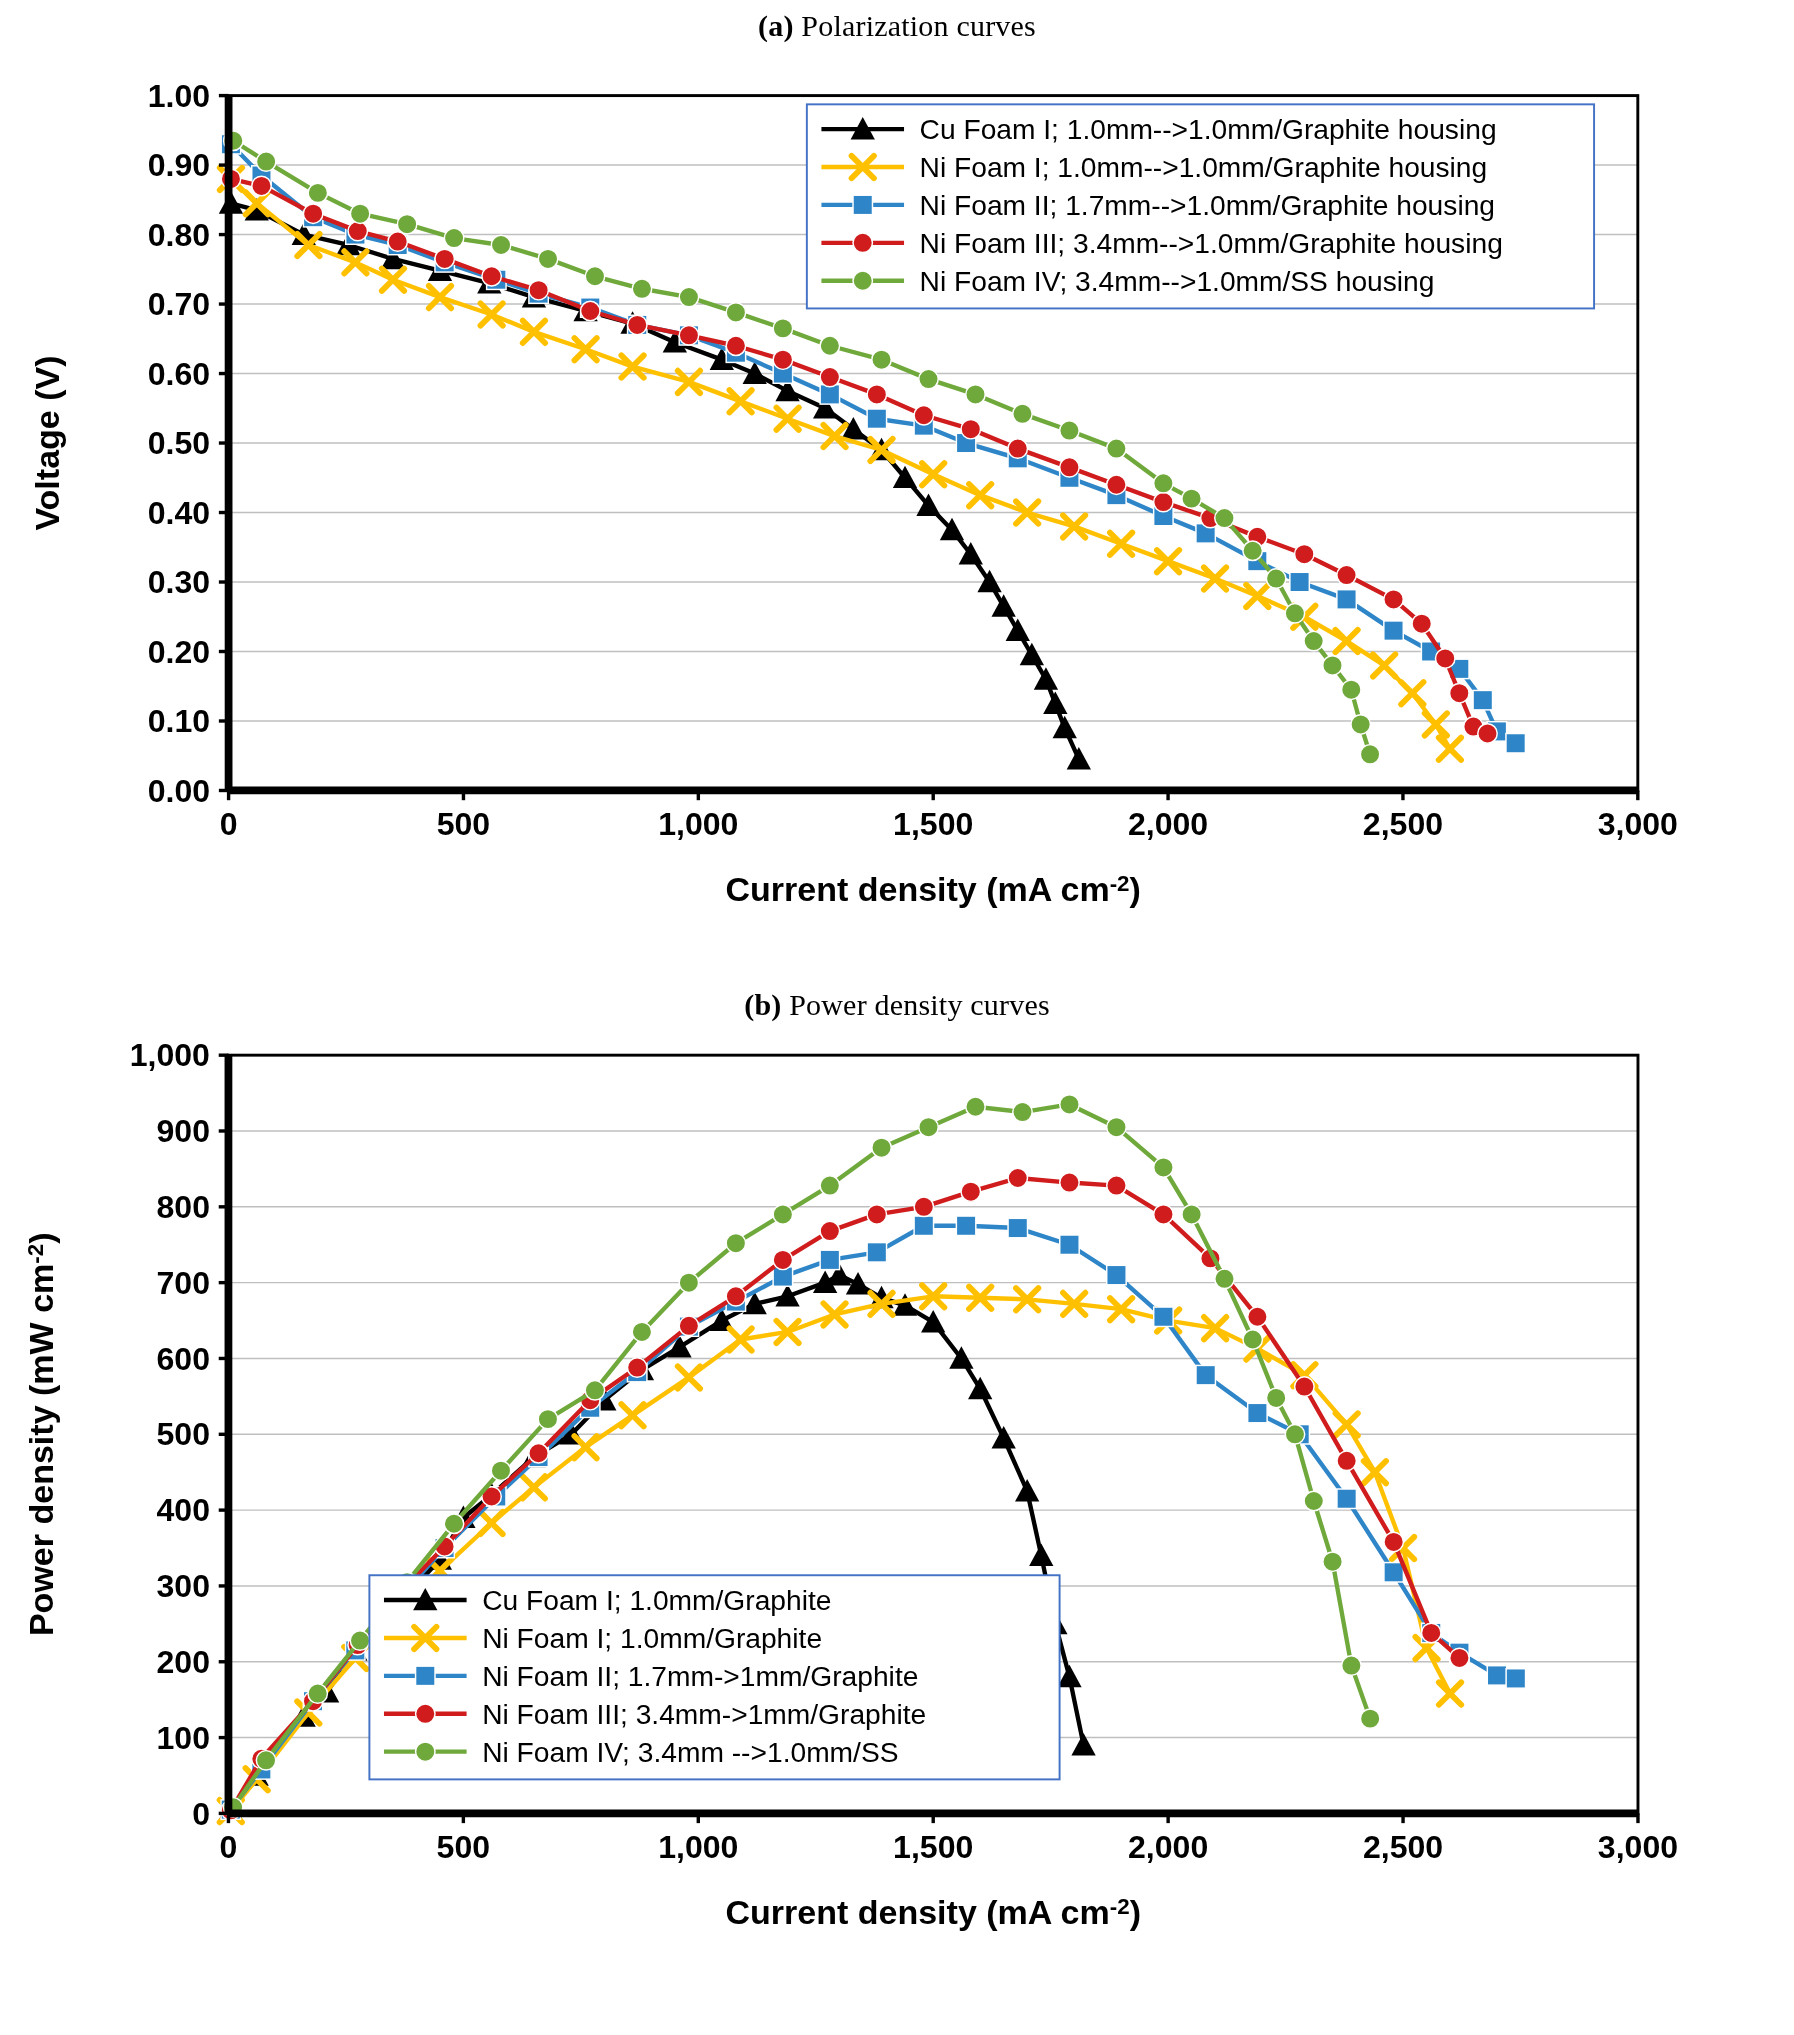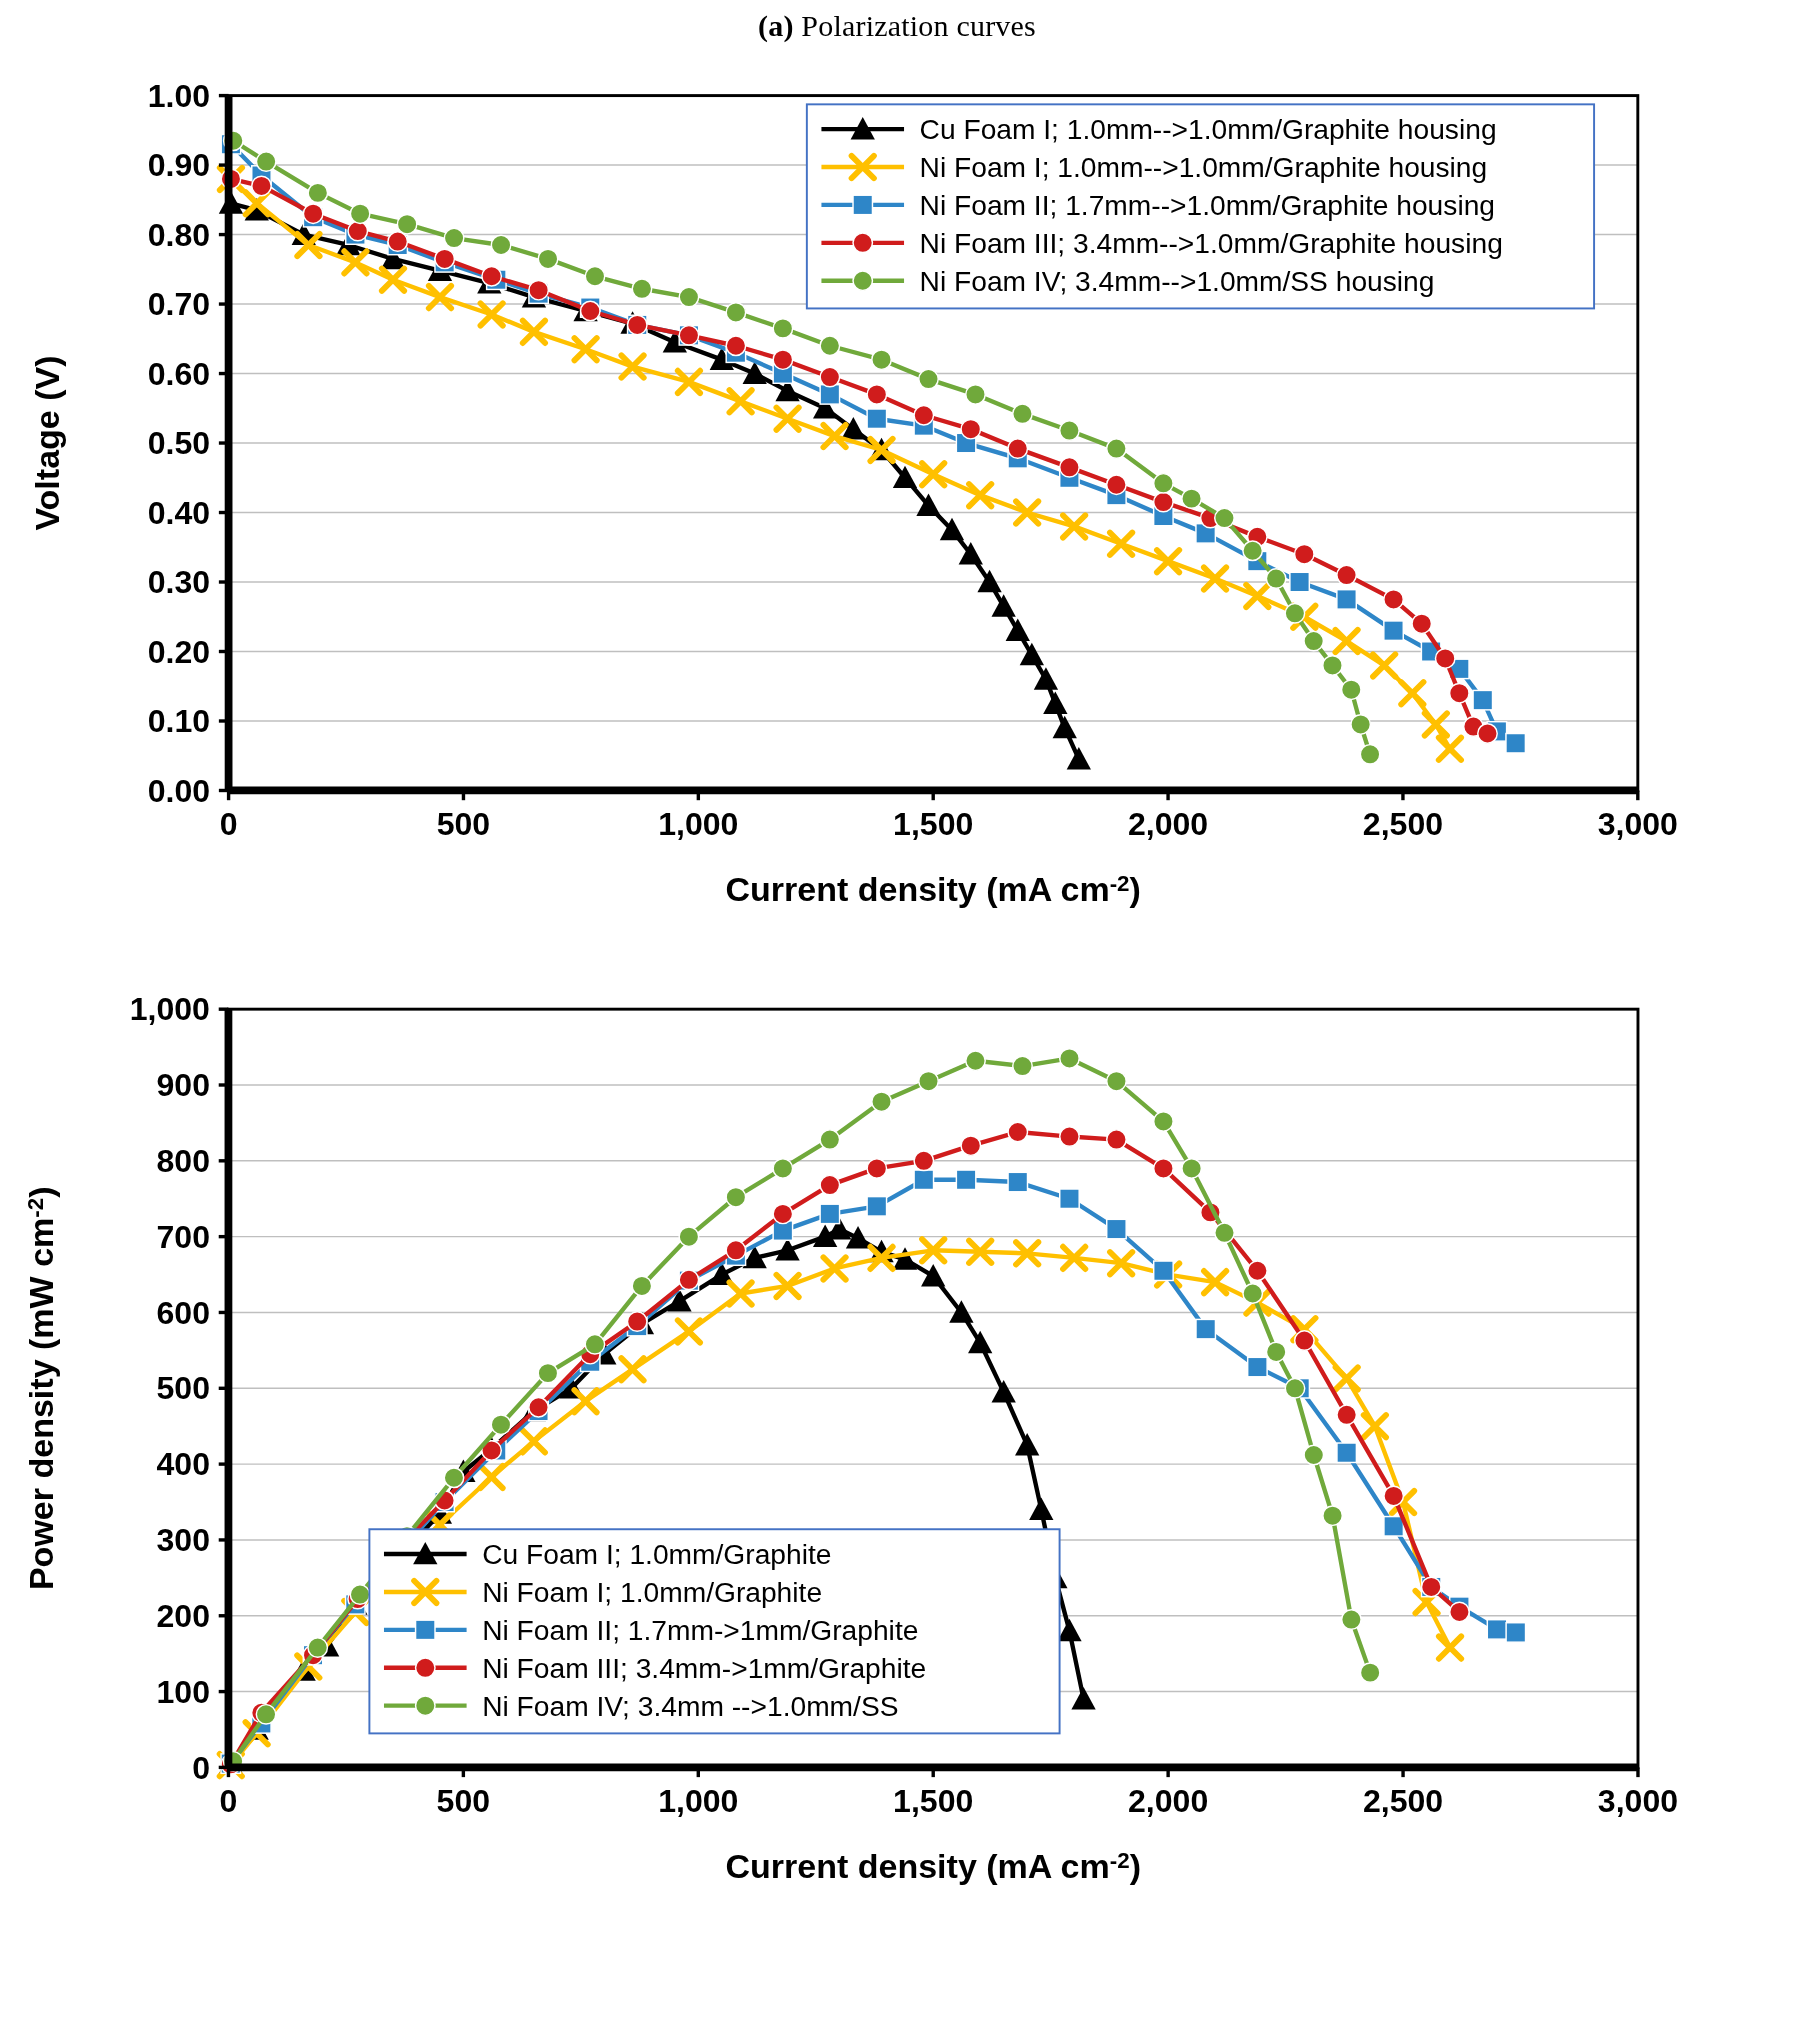--- a/index.html
+++ b/index.html
@@ -388,20 +388,23 @@
           <text x="1892" y="424" class="legend-text">Ni Foam III; 3.4mm--&gt;1.0mm/Graphite housing</text>
           <line x1="1690" y1="481" x2="1860" y2="481" stroke="#70A93B" stroke-width="9"></line>
           <circle cx="1775" cy="481" r="20" fill="#70A93B" stroke="#ffffff" stroke-width="3"></circle>
           <text x="1892" y="502" class="legend-text">Ni Foam IV; 3.4mm--&gt;1.0mm/SS housing</text>
         </g>
       </svg>
   </div>
 </div>
 
 <div class="panel">
+  <div class="panel-title">
+    <b>(b)</b><span> Power density curves</span>
+  </div>
   <div class="chart-area">
     <svg class="chart-svg" id="svg-b" width="1794" height="1011" viewBox="0 0 3691 2080">
         <rect x="470" y="60" width="2900" height="1560" fill="#ffffff"></rect>
         <line x1="470" y1="1620" x2="3370" y2="1620" stroke="#BFBFBF" stroke-width="3"></line>
         <line x1="470" y1="1464" x2="3370" y2="1464" stroke="#BFBFBF" stroke-width="3"></line>
         <line x1="470" y1="1308" x2="3370" y2="1308" stroke="#BFBFBF" stroke-width="3"></line>
         <line x1="470" y1="1152" x2="3370" y2="1152" stroke="#BFBFBF" stroke-width="3"></line>
         <line x1="470" y1="996" x2="3370" y2="996" stroke="#BFBFBF" stroke-width="3"></line>
         <line x1="470" y1="840" x2="3370" y2="840" stroke="#BFBFBF" stroke-width="3"></line>
         <line x1="470" y1="684" x2="3370" y2="684" stroke="#BFBFBF" stroke-width="3"></line>

